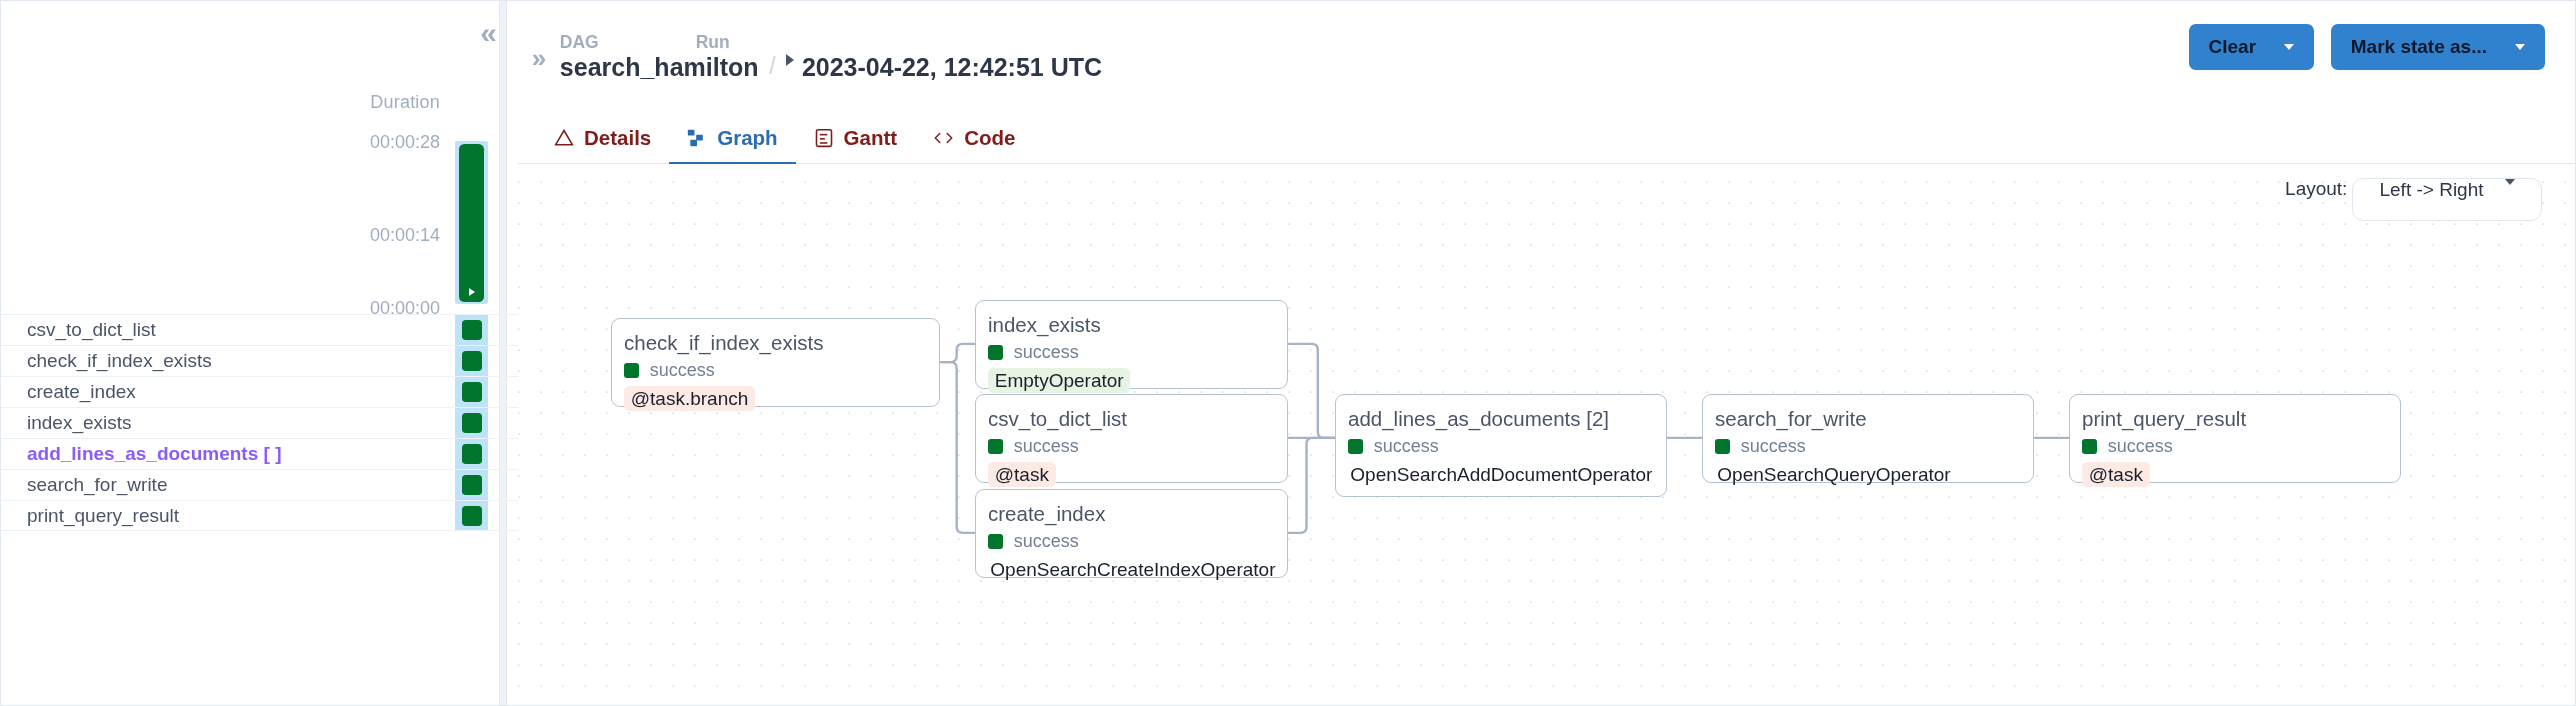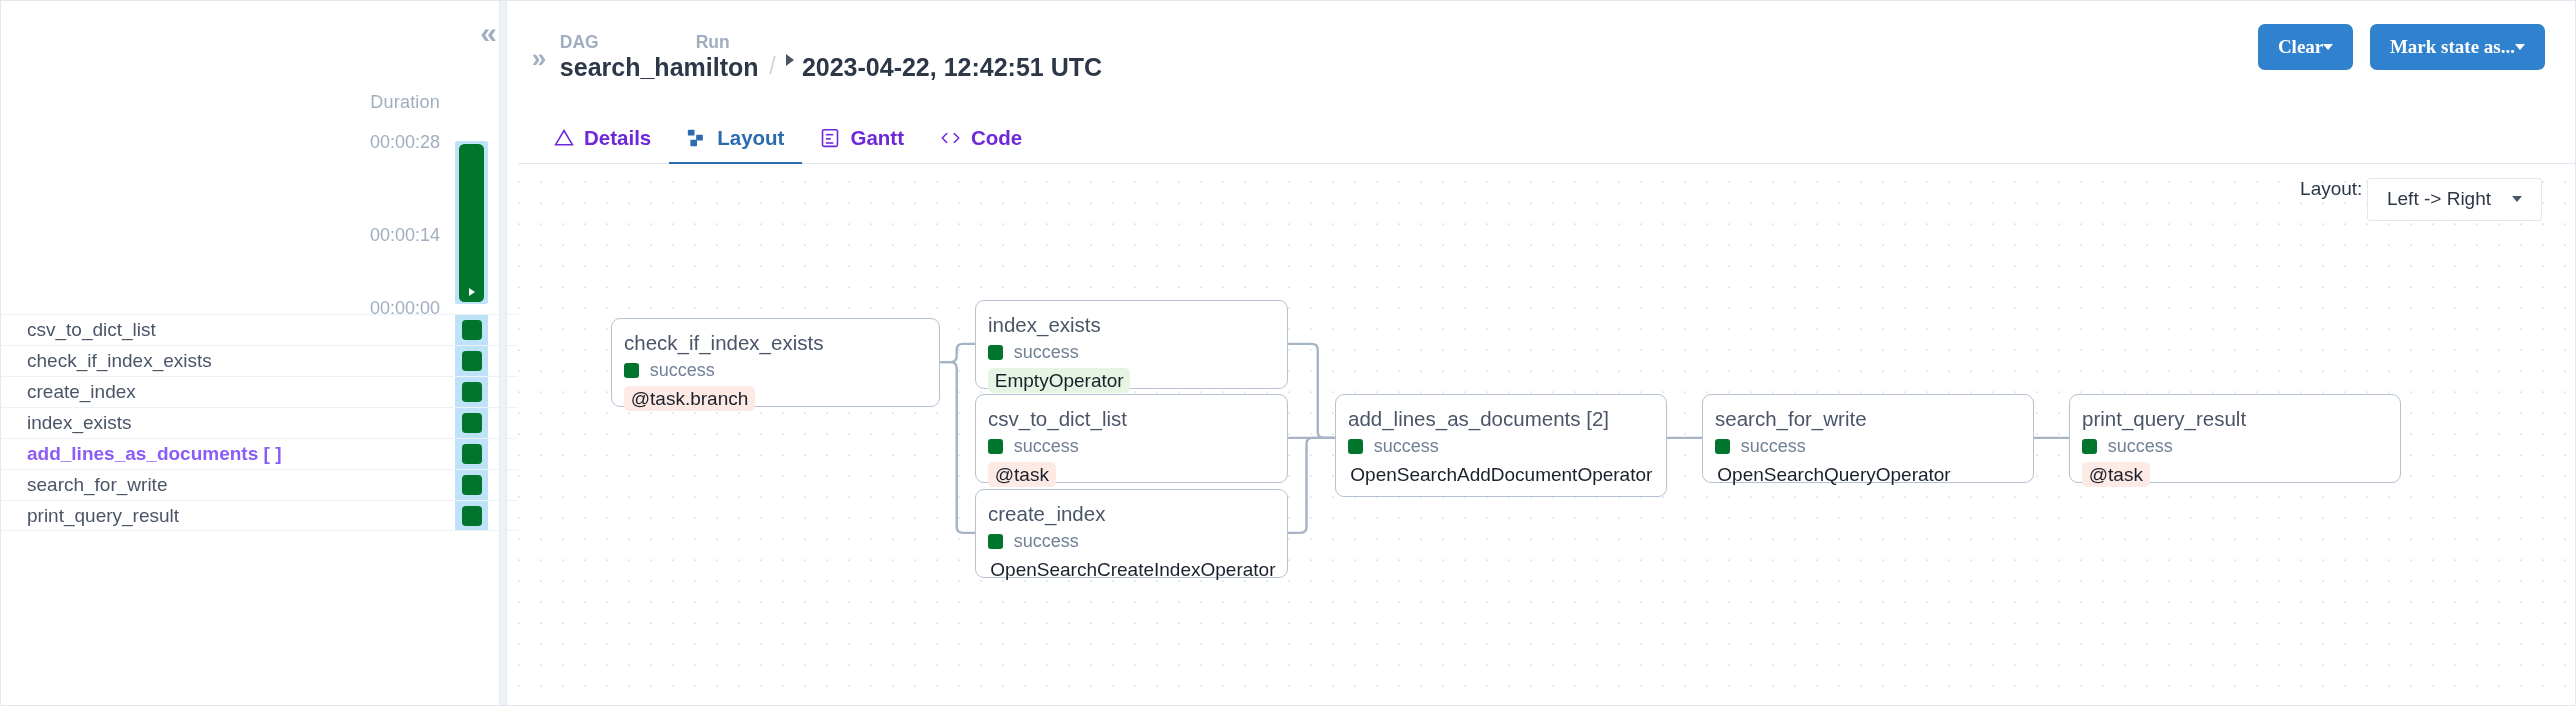--- a/index.html
+++ b/index.html
@@ -187,29 +187,29 @@
   }
 
   .actions {
     position: absolute;
     right: 30px; top: 23px;
     display: flex;
     gap: 16.7px;
   }
   .btn {
     background: #3182ce;
-    color: #ffffff;
+    color: #0f172a;
     border: none;
     border-radius: 6.8px;
     font-size: 19px;
     font-weight: 700;
     padding: 12px 20px;
-    display: flex; align-items: center; gap: 0;
+    display: flex; align-items: center; gap: 28px;
     cursor: pointer;
-    font-family: Liberation Serif, serif;
+    font-family: Liberation Sans, sans-serif;
     white-space: nowrap;
   }
   .btn .dd {
     width: 0; height: 0;
     border-top: 6.8px solid #ffffff;
     border-left: 5.3px solid transparent;
     border-right: 5.3px solid transparent;
   }
 
   .tabs {
@@ -219,21 +219,21 @@
     display: flex;
     align-items: stretch;
     padding-left: 18px;
     border-bottom: 1.5px solid #e2e8f0;
   }
   .tab {
     display: flex; align-items: center; gap: 10px;
     padding: 0 18px;
     font-size: 20.5px;
     font-weight: 700;
-    color: #6d28d9;
+    color: #7f1d1d;
     cursor: pointer;
     border-bottom: 3.8px solid transparent;
     margin-bottom: -1.5px;
     white-space: nowrap;
   }
   .tab.active { color: #2b6cb0; border-bottom-color: #2b6cb0; }
   .tab svg { display: block; }
 
   
   .canvas-wrap {
@@ -249,26 +249,26 @@
     position: absolute;
     top: 13.7px; right: 33px;
     z-index: 6;
     display: flex; gap: 4.6px;
   }
   .layout-ctl .lbl {
     font-size: 19px; color: #2d3748;
     padding-left: 1.5px;
   }
   .layout-select {
-    width: 175px;
+    width: 190px;
     height: 43px;
     background: #ffffff;
     border: 0.8px solid #e2e8f0;
-    border-radius: 3px;
-    display: flex; align-items: center; justify-content: center;
+    border-radius: 11px;
+    display: flex; align-items: flex-start; justify-content: center;
     gap: 21px;
     font-size: 19px;
     color: #2d3748;
     cursor: pointer;
   }
   .layout-select .chev {
     width: 0; height: 0;
     border-top: 6.8px solid #4a5568;
     border-left: 5.3px solid transparent;
     border-right: 5.3px solid transparent;
@@ -434,21 +434,21 @@
           <span>Details</span>
         </div>
         <div class="tab active">
           <span>
             <svg width="20" height="20" viewBox="0 0 24 24" fill="currentColor">
               <rect x="1" y="2" width="8" height="7" rx="1"></rect>
               <rect x="11" y="8" width="8" height="7" rx="1"></rect>
               <rect x="4" y="14" width="8" height="8" rx="1"></rect>
             </svg>
           </span>
-          <span>Layout</span>
+          <span>Graph</span>
         </div>
         <div class="tab">
           <span>
             <svg width="20" height="20" viewBox="0 0 24 24" fill="none" stroke="currentColor" stroke-width="1.9">
               <rect x="3" y="2" width="18" height="20" rx="2"></rect>
               <line x1="7" y1="8" x2="16" y2="8"></line>
               <line x1="7" y1="13" x2="13" y2="13"></line>
               <line x1="7" y1="18" x2="16" y2="18"></line>
             </svg>
           </span>

